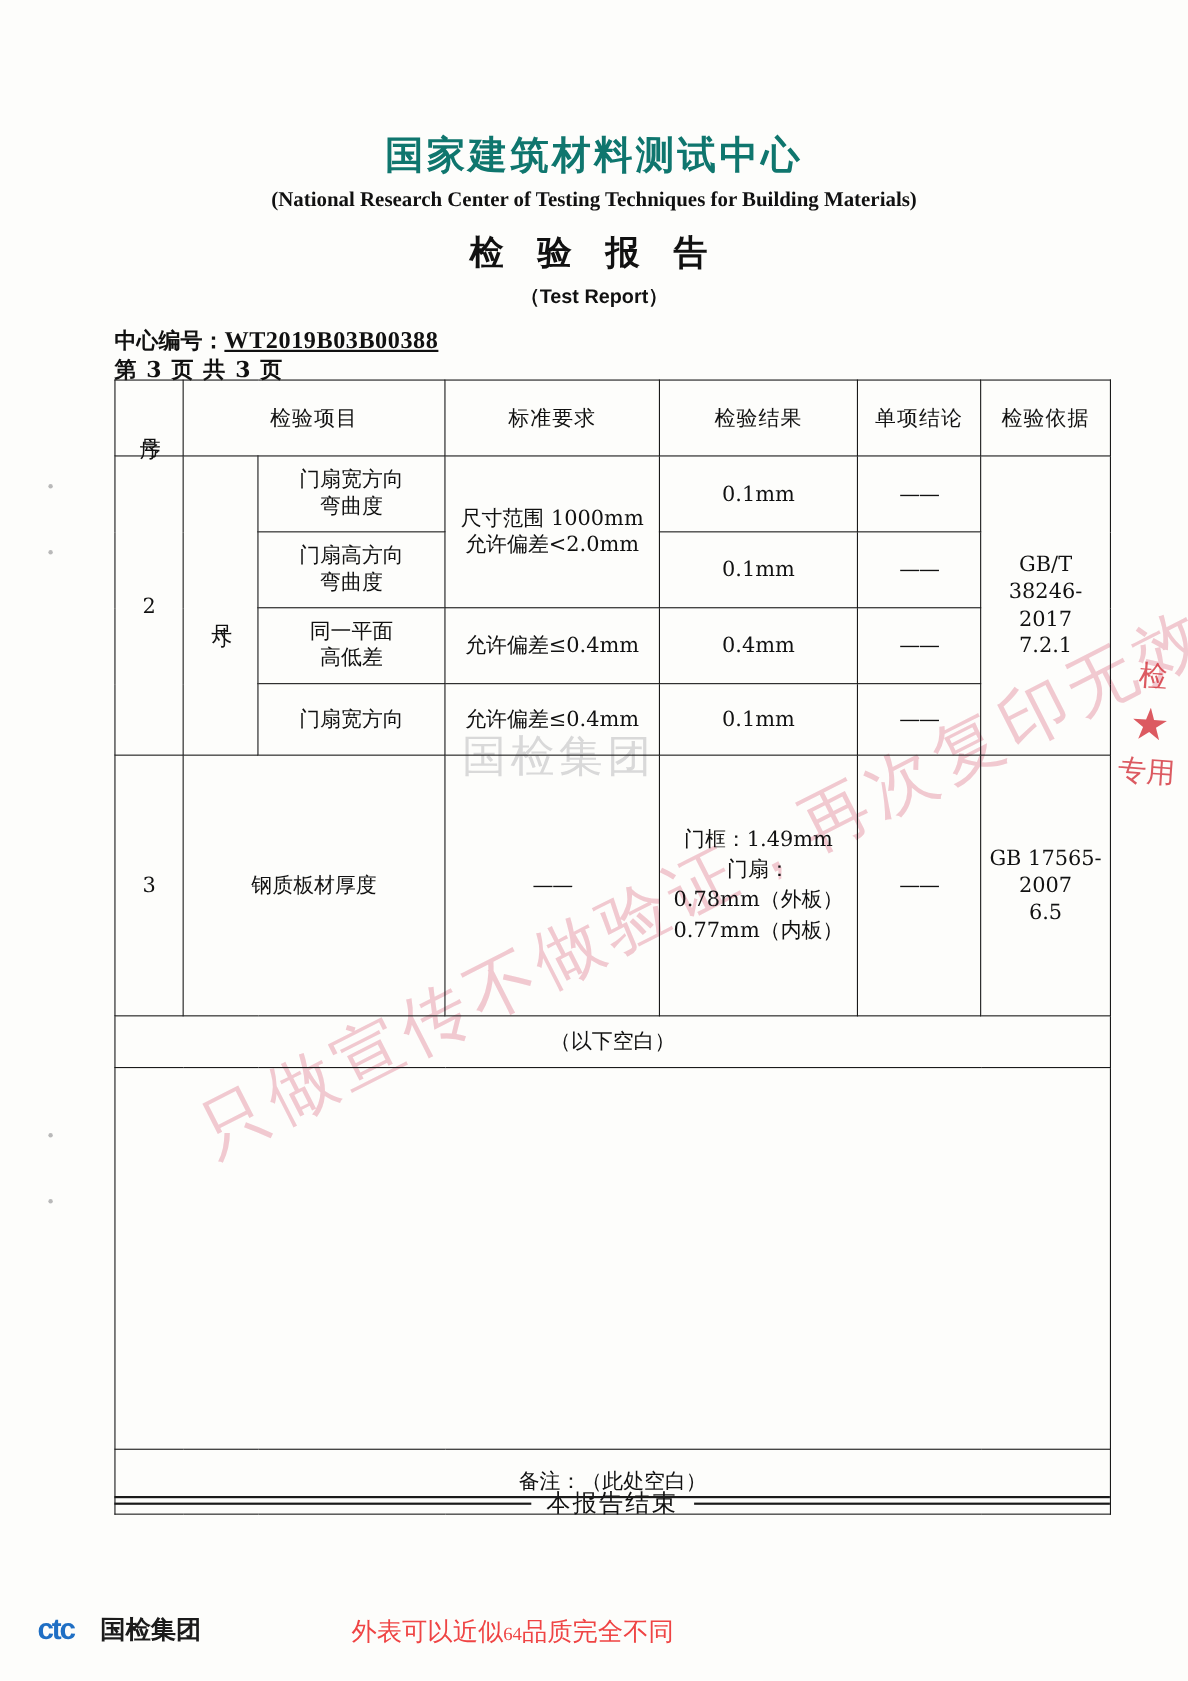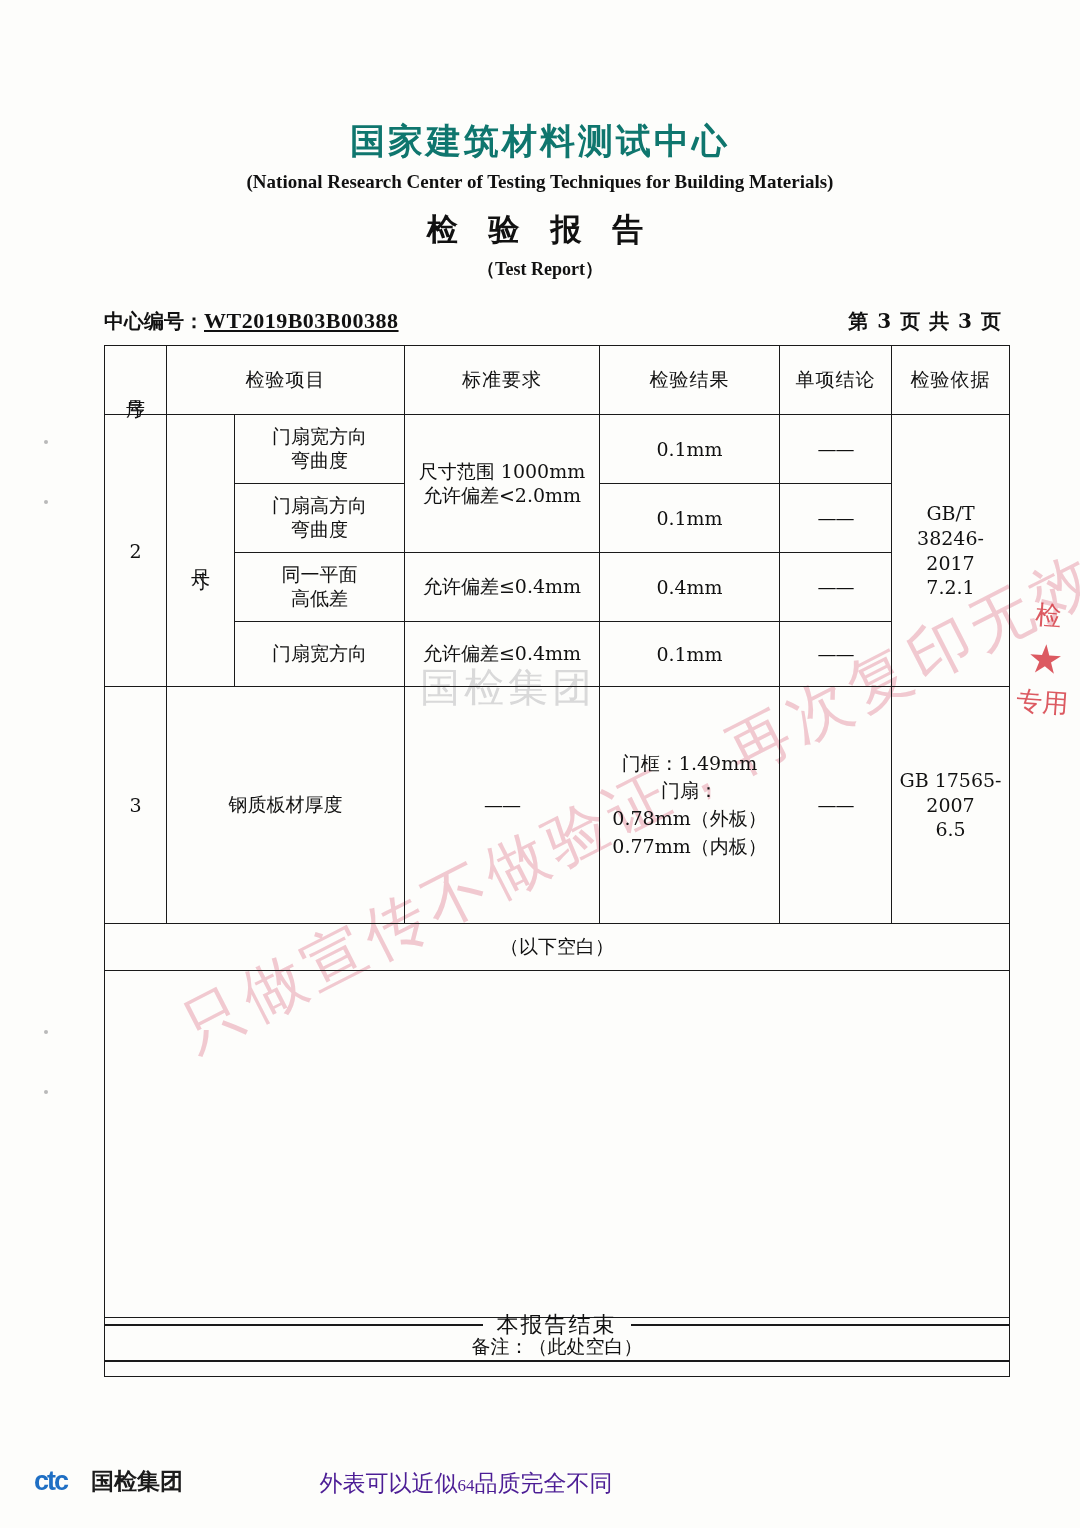--- a/index.html
+++ b/index.html
@@ -44,32 +44,33 @@
     font-family: "DejaVu Serif", serif;
     font-size: 31px;
     font-weight: bold;
     letter-spacing: 10px;
     margin-top: 16px;
   }
   .doc-title-en {
     font-size: 18px;
     font-weight: bold;
     margin-top: 6px;
-    font-family: Liberation Serif, serif;
+    font-family: Liberation Sans, sans-serif;
   }
 
   
   .refline {
     position: absolute;
-    top: 308px;
+    top: 296px;
     left: 104px;
     right: 78px;
     display: flex;
     justify-content: space-between;
     align-items: baseline;
+    flex-direction: column;
   }
   .ref-left {
     font-family: "DejaVu Serif", serif;
     font-size: 20px;
     font-weight: bold;
   }
   .ref-no {
     font-family: "Liberation Serif", serif;
     font-size: 22px;
     font-weight: bold;
@@ -154,21 +155,21 @@
     text-align: left;
     padding-left: 14px;
     font-family: "DejaVu Serif", serif;
     font-size: 20px;
     height: 52px;
   }
 
   
   .endline {
     position: absolute;
-    top: 1310px;
+    top: 1352px;
     left: 104px;
     width: 905px;
     display: flex;
     align-items: center;
     gap: 14px;
   }
   .endline .rule {
     flex: 1;
     height: 2px;
     background: #1a1a1a;
@@ -224,21 +225,21 @@
     color: #1b1b1b;
   }
   .bottom-note {
     position: absolute;
     top: 1468px;
     left: 0;
     width: 932px;
     text-align: center;
     font-family: "DejaVu Serif", serif;
     font-size: 23px;
-    color: #4c1d95;
+    color: #ef4444;
   }
   .bottom-note .small {
     font-size: 17px;
     font-family: "Liberation Serif", serif;
   }
 
   
   .wm {
     position: absolute;
     pointer-events: none;

